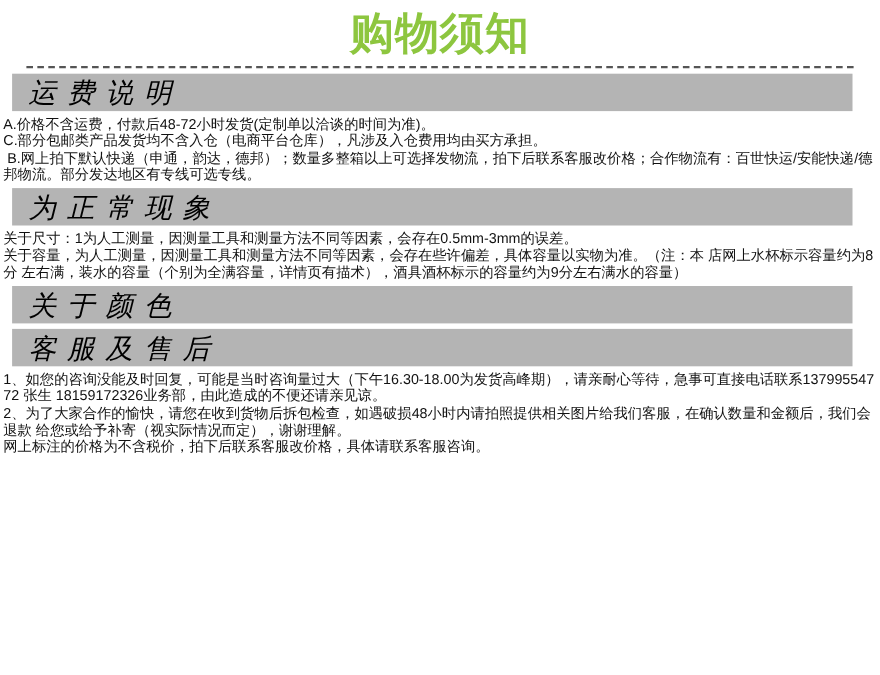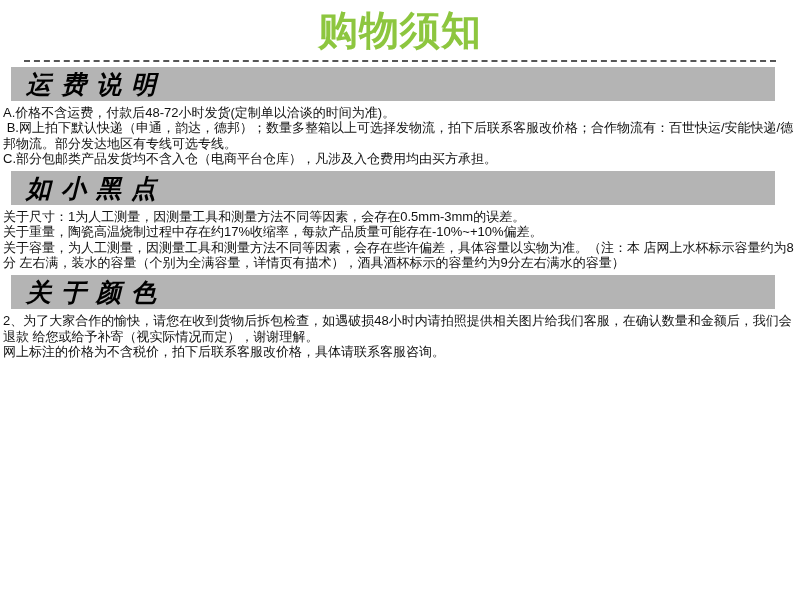--- a/index.html
+++ b/index.html
@@ -37,21 +37,21 @@
     background: #b4b4b4;
     height: 34px;
     margin: 5px 25px 4px 11px;
     padding-left: 15px;
     display: flex;
     align-items: center;
   }
   .section-heading {
     font-family: "Liberation Serif", serif;
     font-style: italic;
-    font-weight: bold;
+    font-weight: normal;
     font-size: 25px;
     color: #000000;
     letter-spacing: 10px;
     white-space: nowrap;
     text-align: right;
   }
   .section-body {
     margin: 0 4px 0 3px;
   }
   .section-body p {
@@ -70,45 +70,48 @@
   <h1 class="page-title">购物须知</h1>
 
   <div class="dashed-divider"></div>
 
   <section class="section">
     <div class="section-bar">
       <span class="section-heading">运费说明</span>
     </div>
     <div class="section-body">
       <p>A.价格不含运费，付款后48-72小时发货(定制单以洽谈的时间为准)。</p>
+      <p>C.部分包邮类产品发货均不含入仓（电商平台仓库），凡涉及入仓费用均由买方承担。</p>
       <p> B.网上拍下默认快递（申通，韵达，德邦）；数量多整箱以上可选择发物流，拍下后联系客服改价格；合作物流有：百世快运/安能快递/德邦物流。部分发达地区有专线可选专线。</p>
-      <p>C.部分包邮类产品发货均不含入仓（电商平台仓库），凡涉及入仓费用均由买方承担。</p>
     </div>
   </section>
 
 
   <section class="section">
     <div class="section-bar">
-      <span class="section-heading">如小黑点</span>
+      <span class="section-heading">为正常现象</span>
     </div>
     <div class="section-body">
       <p>关于尺寸：1为人工测量，因测量工具和测量方法不同等因素，会存在0.5mm-3mm的误差。</p>
-      <p>关于重量，陶瓷高温烧制过程中存在约17%收缩率，每款产品质量可能存在-10%~+10%偏差。</p>
       <p>关于容量，为人工测量，因测量工具和测量方法不同等因素，会存在些许偏差，具体容量以实物为准。（注：本 店网上水杯标示容量约为8分 左右满，装水的容量（个别为全满容量，详情页有描术），酒具酒杯标示的容量约为9分左右满水的容量）</p>
     </div>
   </section>
 
   <section class="section">
     <div class="section-bar">
       <span class="section-heading">关于颜色</span>
     </div>
   </section>
 
   <section class="section">
+    <div class="section-bar">
+      <span class="section-heading">客服及售后</span>
+    </div>
     <div class="section-body">
+      <p>1、如您的咨询没能及时回复，可能是当时咨询量过大（下午16.30-18.00为发货高峰期），请亲耐心等待，急事可直接电话联系13799554772 张生 18159172326业务部，由此造成的不便还请亲见谅。</p>
       <p>2、为了大家合作的愉快，请您在收到货物后拆包检查，如遇破损48小时内请拍照提供相关图片给我们客服，在确认数量和金额后，我们会退款 给您或给予补寄（视实际情况而定），谢谢理解。</p>
     </div>
   </section>
 
   <section class="section">
     <div class="section-body">
       <p>网上标注的价格为不含税价，拍下后联系客服改价格，具体请联系客服咨询。</p>
     </div>
   </section>
 

